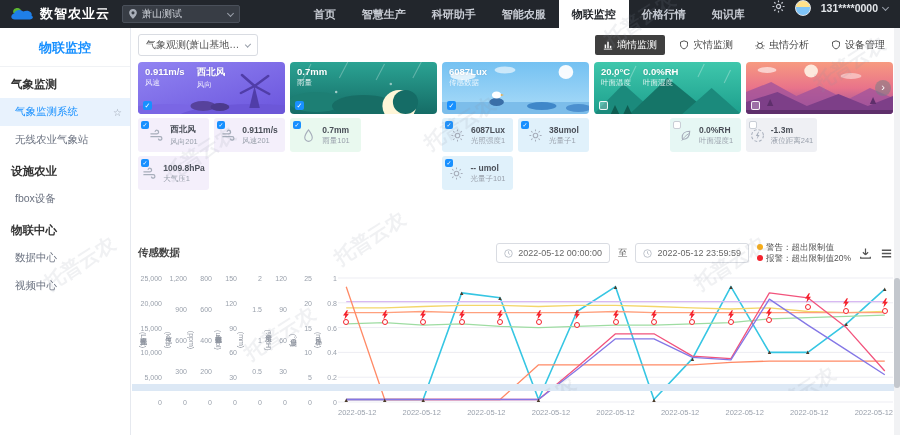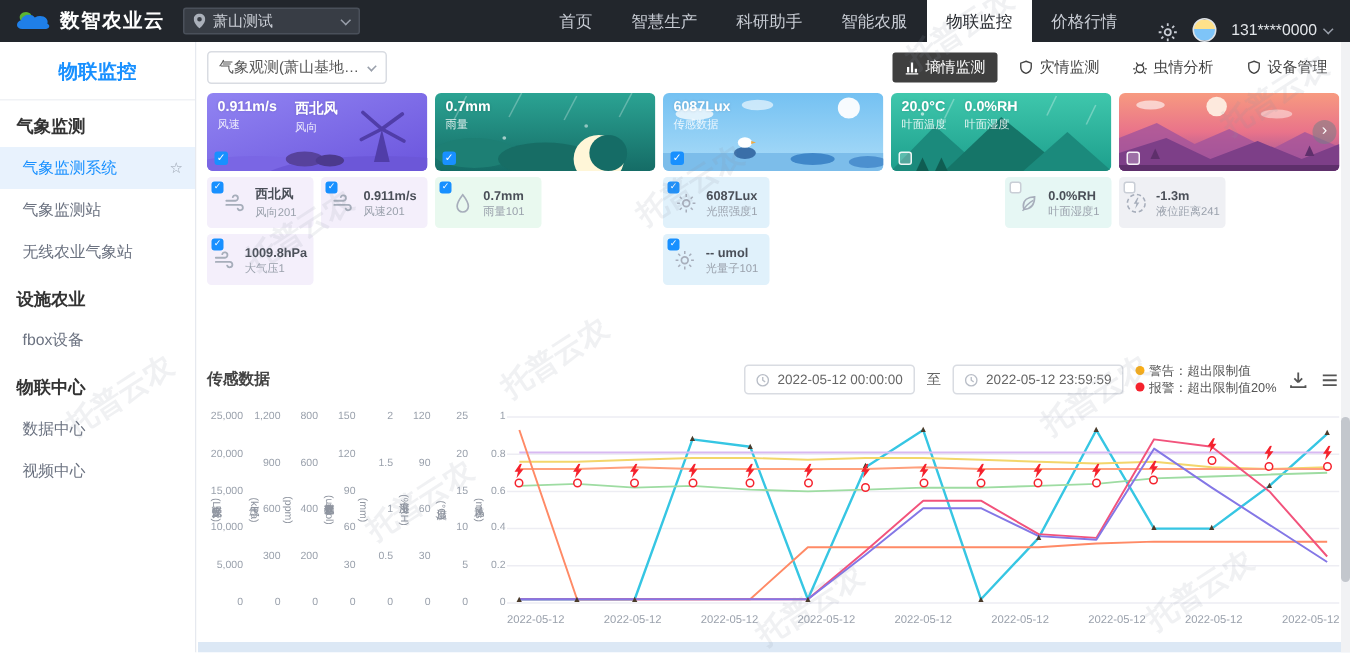--- a/index.html
+++ b/index.html
@@ -1,29 +1,29 @@
 <!DOCTYPE html>
 <html><head>
 <meta charset="utf-8">
 <style>
   * { margin:0; padding:0; box-sizing:border-box; }
   html,body { width:900px; height:435px; overflow:hidden; background:#fff;
     font-family:"Liberation Sans","DejaVu Sans",sans-serif; }
-  .page { position:relative; width:900px; height:435px; }
+  .page { position:relative; width:900px; height:391px; }
 
   
   .navbar { position:relative; height:28px; background:#22262c; display:flex; align-items:center; z-index:5; }
   .brand { display:flex; align-items:center; gap:6px; padding:0 12px 0 10px; }
   .brand-name { color:#fff; font-size:13px; font-weight:bold; letter-spacing:1px; }
   .loc-select { display:flex; align-items:center; gap:5px; background:#383d45; border:1px solid #4a505a;
     border-radius:2px; height:18px; width:118px; padding:0 6px; color:#cfd3da; font-size:10px; cursor:pointer; }
   .loc-select .chev { margin-left:auto; }
   .chev { width:5px; height:5px; border-right:1px solid #9aa0ab; border-bottom:1px solid #9aa0ab;
     transform:rotate(45deg); display:inline-block; margin-top:-2px; }
-  .nav-right { margin-left:auto; display:flex; align-items:flex-end; height:100%; }
+  .nav-right { margin-left:auto; display:flex; align-items:flex-start; height:100%;font-weight:bold; }
   .nav-item { height:28px; display:flex; align-items:center; padding:0 13px; color:#c8ccd4; font-size:11px; cursor:pointer; }
   .nav-item.active { background:#fff; color:#23262b; }
   .nav-gear { margin:0 10px 0 14px; display:flex; }
   .avatar { width:16px; height:16px; border-radius:50%; background:linear-gradient(180deg,#ffe18a 45%,#7ec4f8 45%);
     border:1px solid #dfe3e8; margin-right:5px; }
   .nav-user { color:#e3e6ea; font-size:10.5px; display:flex; align-items:center; gap:5px; padding-right:12px; cursor:pointer; }
 
   
   .content { display:flex; height:407px; position:relative; }
   .sidebar { width:131px; background:#fff; border-right:1px solid #e6e9ef; flex-shrink:0; }
@@ -132,20 +132,21 @@
       <span class="chev"></span>
     </div>
     <div class="nav-right">
       <div id="navMenu" style="display:flex;height:100%;">
           <div class="nav-item">首页</div>
           <div class="nav-item">智慧生产</div>
           <div class="nav-item">科研助手</div>
           <div class="nav-item">智能农服</div>
           <div class="nav-item active">物联监控</div>
           <div class="nav-item">价格行情</div>
+          <div class="nav-item">知识库</div>
         </div>
       <span class="nav-gear icon-btn">
         <svg width="13" height="13" viewBox="0 0 14 14">
           <g stroke="#c8ccd4" stroke-width="1.3" fill="none">
             <circle cx="7" cy="7" r="2.2"></circle>
             <path d="M7 0.5v2M7 11.5v2M0.5 7h2M11.5 7h2M2.4 2.4l1.4 1.4M10.2 10.2l1.4 1.4M11.6 2.4l-1.4 1.4M3.8 10.2l-1.4 1.4"></path>
           </g>
         </svg>
       </span>
       <div class="nav-user">
@@ -158,23 +159,20 @@
 
   <div class="content">
 
     <div class="sidebar">
       <div class="sidebar-title">物联监控</div>
       <div id="sideGroups">
           <div class="group-label">气象监测</div>
           <div class="side-item active">
             <span>气象监测系统</span>
             <span class="star">☆</span>
-          </div>
-          <div class="side-item">
-            <span>气象监测站</span>
           </div>
           <div class="side-item">
             <span>无线农业气象站</span>
           </div>
           <div class="group-label">设施农业</div>
           <div class="side-item">
             <span>fbox设备</span>
           </div>
           <div class="group-label">物联中心</div>
           <div class="side-item">
@@ -425,20 +423,35 @@
                 <g stroke="#a7aebb" stroke-width="1.1">
                   <path d="M8 1.5v2M8 12.5v2M1.5 8h2M12.5 8h2M3.4 3.4l1.4 1.4M11.2 11.2l1.4 1.4M12.6 3.4l-1.4 1.4M4.8 11.2l-1.4 1.4"></path>
                 </g>
               </svg>
             </span>
             <div>
               <div class="chip-val">6087Lux</div>
               <div class="chip-lab">光照强度1</div>
             </div>
           </div>
+          <div class="chip tint-blue" style="grid-column: 6;">
+            <span class="ck on">✓</span>
+            <span style="display: flex;">
+              <svg viewBox="0 0 16 16">
+                <circle cx="8" cy="8" r="2.4" fill="none" stroke="#a7aebb" stroke-width="1.2"></circle>
+                <g stroke="#a7aebb" stroke-width="1.1">
+                  <path d="M8 1.5v2M8 12.5v2M1.5 8h2M12.5 8h2M3.4 3.4l1.4 1.4M11.2 11.2l1.4 1.4M12.6 3.4l-1.4 1.4M4.8 11.2l-1.4 1.4"></path>
+                </g>
+              </svg>
+            </span>
+            <div>
+              <div class="chip-val">38umol</div>
+              <div class="chip-lab">光量子1</div>
+            </div>
+          </div>
           <div class="chip tint-teal" style="grid-column: 8;">
             <span class="ck off"></span>
             <span style="display: flex;">
               <svg viewBox="0 0 16 16">
                 <path d="M12.5 3.5C7.5 3.5 4.5 6 4.5 9.8c0 .9.2 1.8.6 2.5C9 12 12.5 10 12.5 3.5Z" fill="none" stroke="#a7aebb" stroke-width="1.2"></path>
                 <path d="M4 13.5C6 10 9 7.5 11.5 6" stroke="#a7aebb" stroke-width="1" fill="none"></path>
               </svg>
             </span>
             <div>
               <div class="chip-val">0.0%RH</div>

